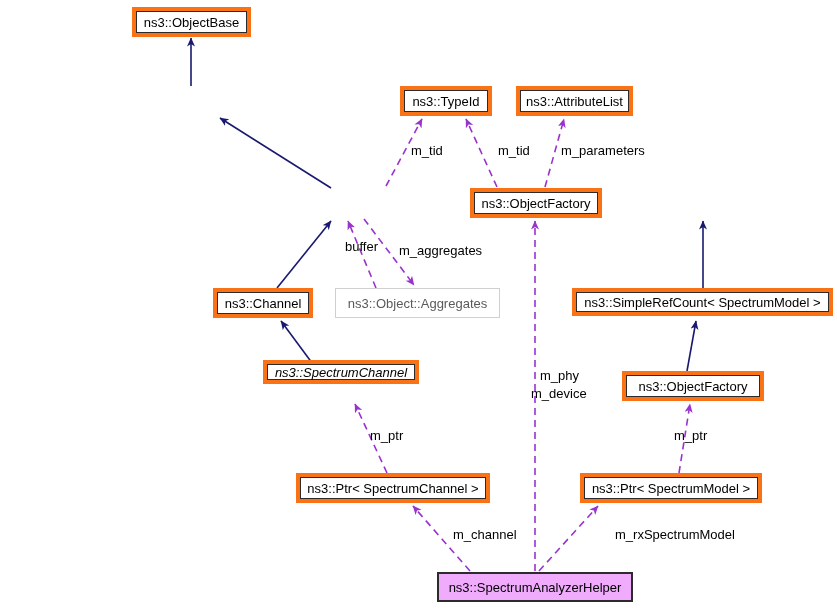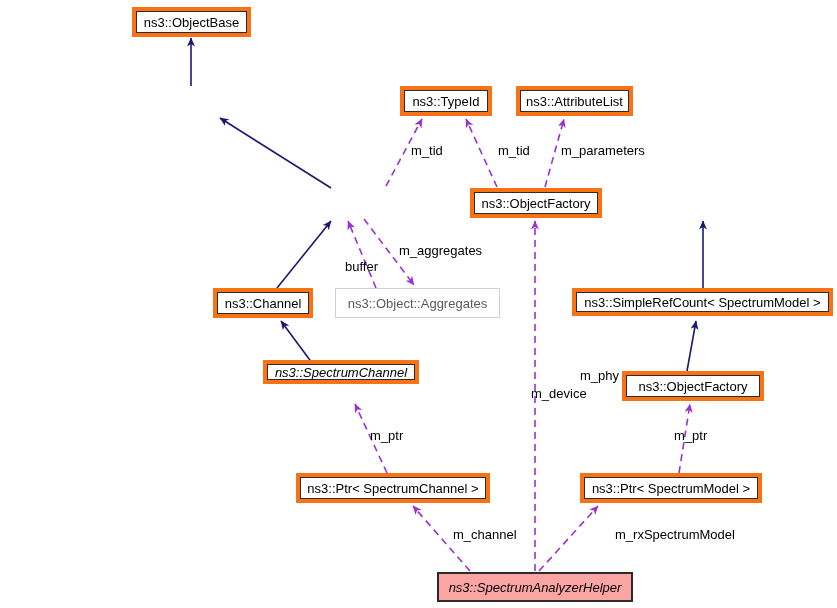--- a/index.html
+++ b/index.html
@@ -39,24 +39,23 @@
   .node.solid {
     border: 4px solid #f97316;
     box-shadow: 0 0 0 1px #2b2b2b inset;
     text-align: right;
   }
   .node.faded {
     border: 1px solid #d0d0d0;
     color: #5a5a5a;
   }
   .node.current {
-    background: #fca5a5;
+    background: #f0abfc;
     border: 1px solid #2b2b2b;
     box-shadow: 0 0 0 1px #2b2b2b inset;
-    font-style: italic;
   }
   .edge-label {
     position: absolute;
     font-size: 13px;
     color: #000000;
     white-space: nowrap;
     line-height: 1;
   }
 </style>
 </head>
@@ -186,22 +185,22 @@
     <span>ns3::Ptr&lt; SpectrumModel &gt;</span>
   </div>
 
   <div class="node current" style="left:437px;top:572px;width:196px;height:30px;">
     <span>ns3::SpectrumAnalyzerHelper</span>
   </div>
 
   <div class="edge-label" style="left:411px;top:144px;">m_tid</div>
   <div class="edge-label" style="left:498px;top:144px;">m_tid</div>
   <div class="edge-label" style="left:561px;top:144px;">m_parameters</div>
-  <div class="edge-label" style="left:345px;top:260px;">buffer</div>
+  <div class="edge-label" style="left:345px;top:240px;">buffer</div>
   <div class="edge-label" style="left:399px;top:244px;">m_aggregates</div>
-  <div class="edge-label" style="left:540px;top:369px;margin-left:40px;">m_phy</div>
+  <div class="edge-label" style="left:540px;top:369px;">m_phy</div>
   <div class="edge-label" style="left:531px;top:387px;">m_device</div>
   <div class="edge-label" style="left:370px;top:429px;">m_ptr</div>
   <div class="edge-label" style="left:674px;top:429px;">m_ptr</div>
   <div class="edge-label" style="left:453px;top:528px;">m_channel</div>
   <div class="edge-label" style="left:615px;top:528px;">m_rxSpectrumModel</div>
 
 </div>
 
 </body></html>

